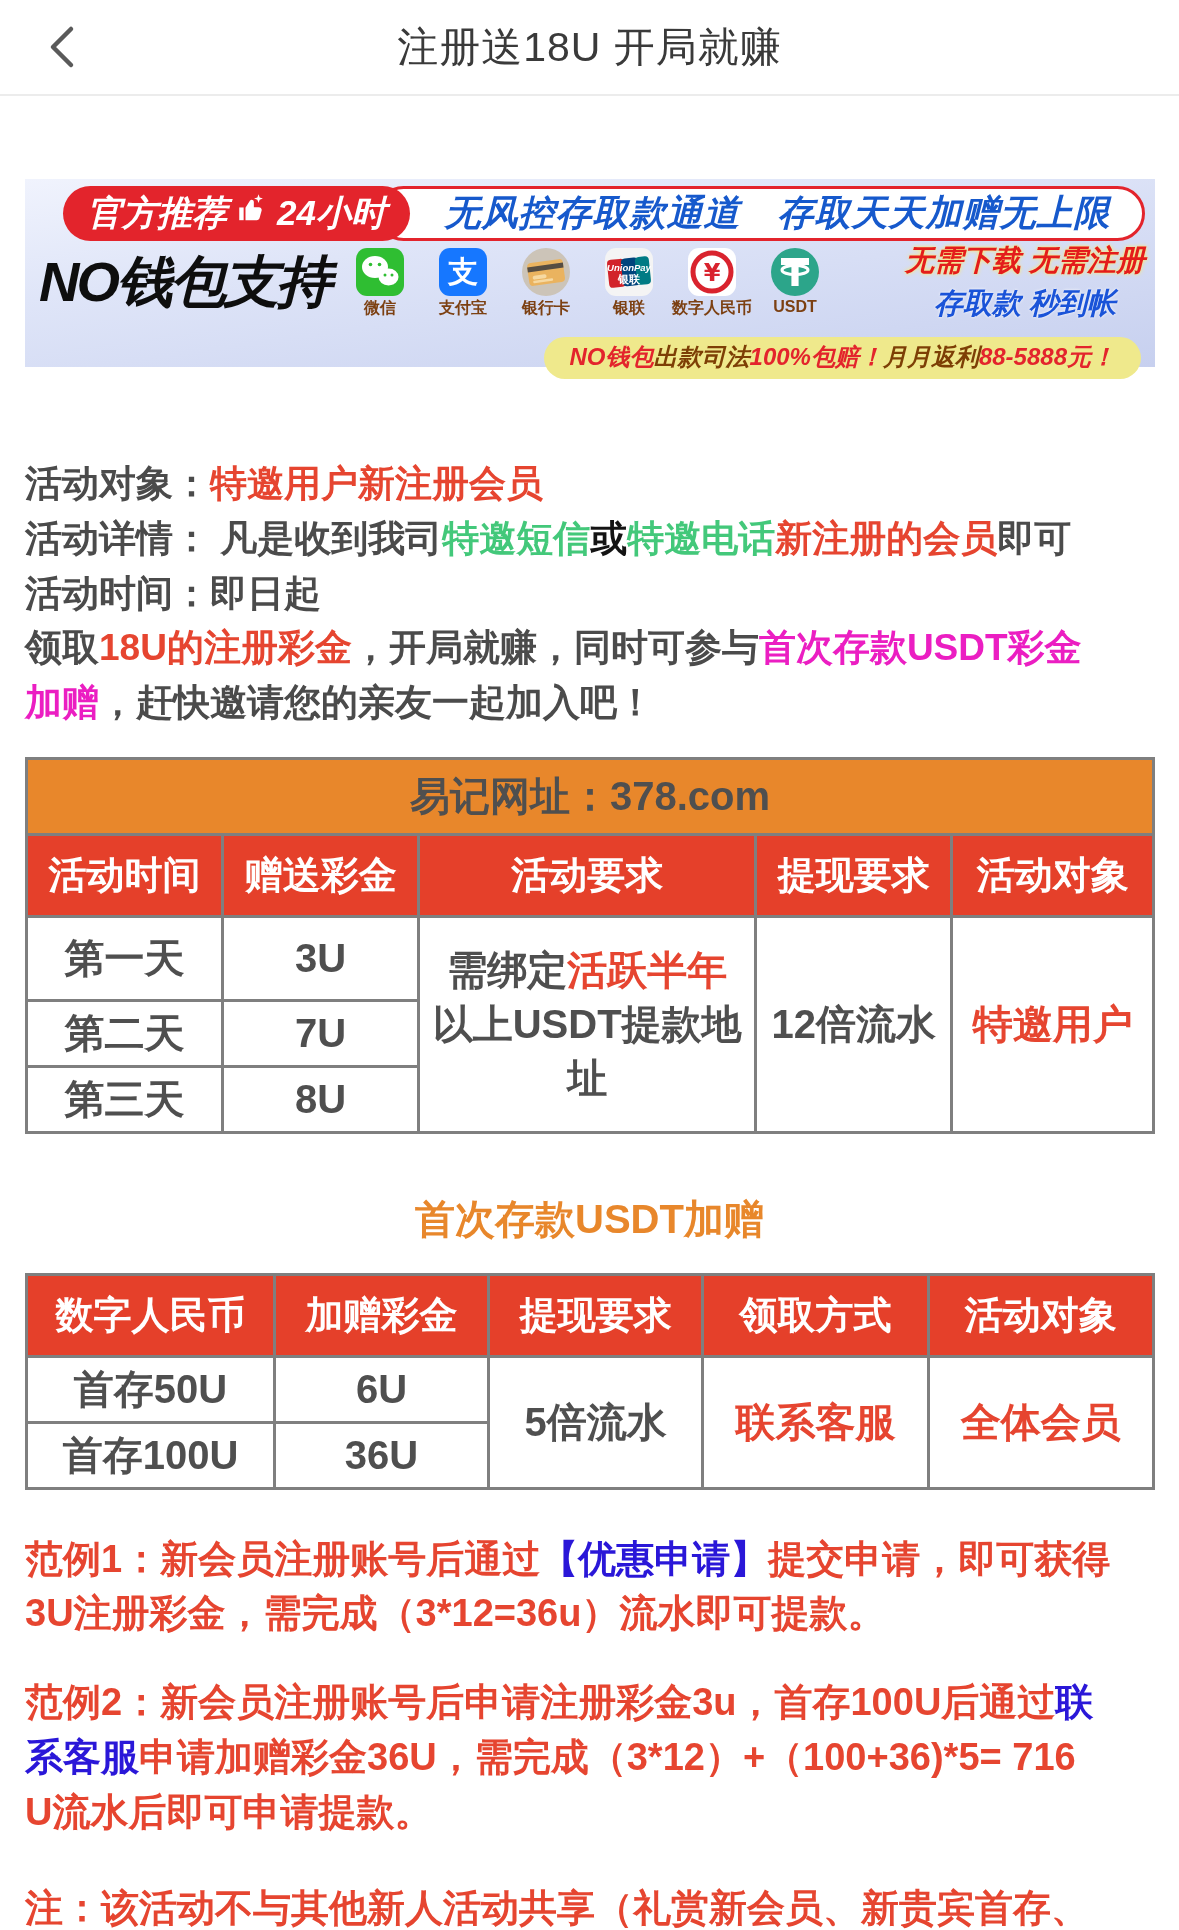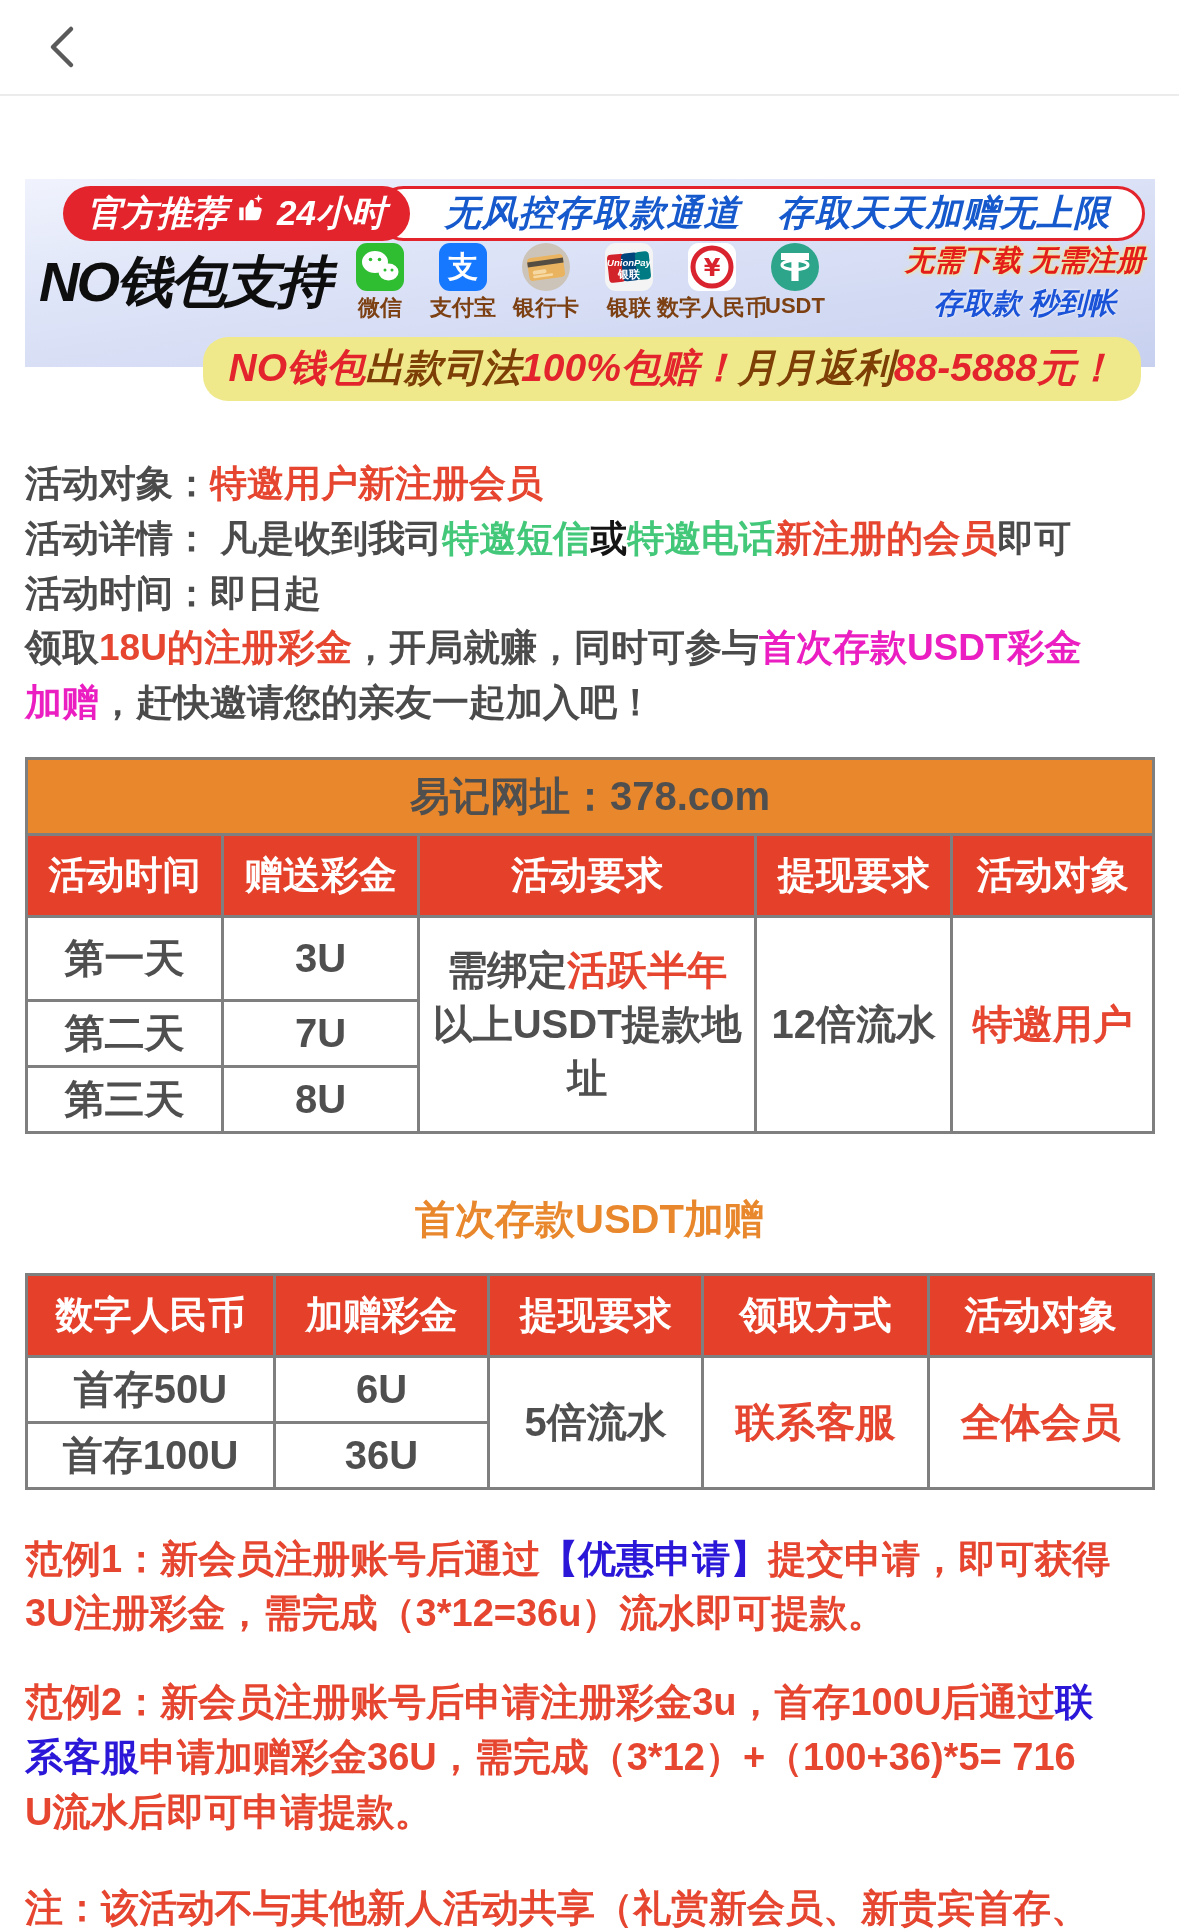--- a/index.html
+++ b/index.html
@@ -34,26 +34,26 @@
   .channel-pill{
     flex:1;background:#fff;border:3px solid var(--c-banner_red);border-radius:28px;
     display:flex;align-items:center;justify-content:center;padding-left:34px;
     color:var(--c-banner_blue);font-size:36px;font-weight:800;font-style:italic;white-space:nowrap;letter-spacing:1px;
   }
   .b-row2{display:flex;align-items:center;padding:0 8px 13px 14px;}
   .wallet-title{font-size:56px;font-weight:900;font-style:italic;color:#0e0e0e;letter-spacing:-3px;white-space:nowrap;}
   .payments{display:flex;gap:9px;margin-left:14px;}
   .payment{width:74px;display:flex;flex-direction:column;align-items:center;}
   .payment .ic{width:50px;height:50px;display:block;}
-  .payment .lbl{font-size:22px;color:var(--c-brown_label);margin-top:1px;white-space:nowrap;font-weight:700;}
+  .payment .lbl{font-size:16px;color:var(--c-brown_label);margin-top:1px;white-space:nowrap;font-weight:700;}
   .b-right{margin-left:auto;text-align:center;padding-right:2px;}
   .b-right .l1{color:#e31c1c;font-size:29px;font-weight:900;font-style:italic;white-space:nowrap;text-shadow:0 0 4px #ffe96a,0 0 1px #ffe96a;}
   .b-right .l2{color:var(--c-instant_blue);font-size:29px;font-weight:900;font-style:italic;white-space:nowrap;margin-top:3px;text-shadow:0 0 3px #ffffff;}
   .b-row3{display:flex;justify-content:flex-end;padding-right:14px;}
-  .bottom-pill{background:var(--c-yellow_pill);border-radius:25px;padding:4px 26px 6px;font-size:39px;font-weight:800;font-style:italic;white-space:nowrap;}
+  .bottom-pill{background:var(--c-yellow_pill);border-radius:25px;padding:4px 26px 6px;font-size:24px;font-weight:800;font-style:italic;white-space:nowrap;}
   
   .info{margin:90px 25px 0;font-size:37px;font-weight:700;line-height:1.48;}
   .info p{margin:0;}
   
   table.promo{width:1130px;margin:26px 25px 0;border-collapse:collapse;text-align:center;table-layout:fixed;}
   table.promo td,table.promo th{border:3px solid var(--c-table_border);padding:4px 8px;}
   .tbl-banner{background:var(--c-orange);color:#fff;font-size:34px;font-weight:700;height:76px;margin-top:20px;}
   table.promo th{background:var(--c-header_red);color:#fff;font-size:38px;font-weight:700;height:82px;}
   table.promo td{font-size:40px;font-weight:700;color:var(--c-cell_gray);}
   .t2 th{height:64px;}
@@ -71,20 +71,21 @@
 <body>
 
 <header class="appbar">
   <button class="back-btn">
     <span>
       <svg width="36" height="46" viewBox="0 0 36 46">
           <polyline points="27,5 9,23 27,41" fill="none" stroke="#5a5a5a" stroke-width="4.5" stroke-linecap="round" stroke-linejoin="round"></polyline>
         </svg>
     </span>
   </button>
+  <h1 class="page-title">注册送18U 开局就赚</h1>
 </header>
 
 <div class="banner">
   <div class="b-row1">
     <div class="badge-pill">
       <span>官方推荐</span>
       <span>
         <svg width="34" height="34" viewBox="0 0 24 24" fill="#ffffff">
           <path d="M3 10.2h3.1v9H3z"></path>
           <path d="M7.4 19.2h7.9c1 0 1.9-.7 2.1-1.7l1.4-5.1c.3-1.2-.6-2.4-1.9-2.4h-3.6V6.3c0-1.5-1.9-2.1-2.8-.9L7.4 10.4z"></path>

